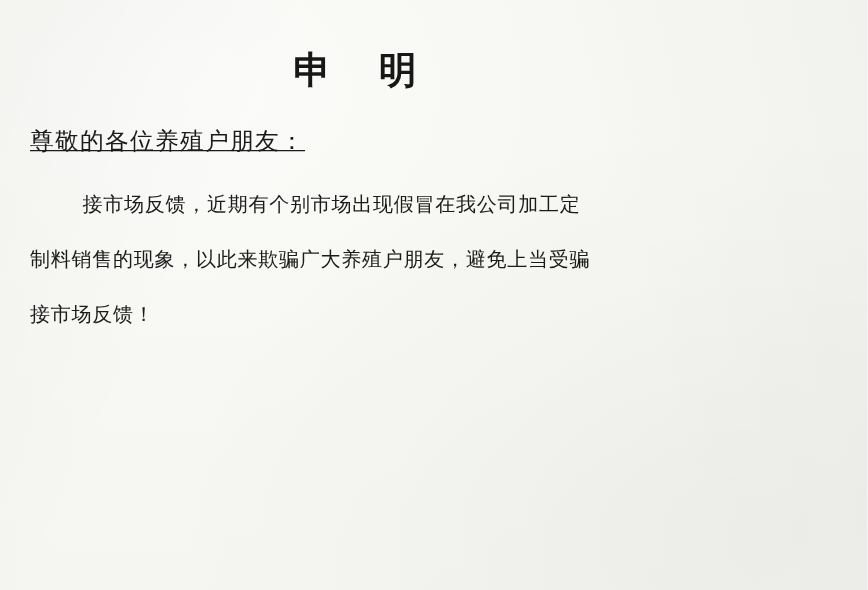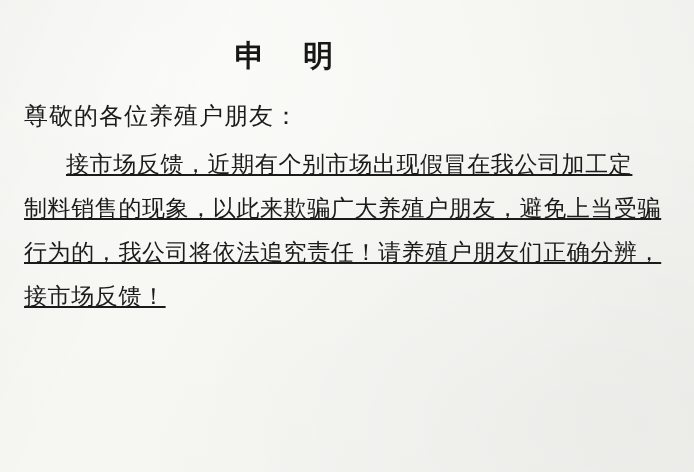--- a/index.html
+++ b/index.html
@@ -41,36 +41,36 @@
     font-weight: bold;
     letter-spacing: 14px;
     color: #171717;
     text-indent: 14px;
     font-family: "DejaVu Serif", "Liberation Serif", serif;
   }
   .salutation {
     position: absolute;
     top: 100px;
     left: 24px;
-    font-size: 24px;
+    font-size: 19px;
     color: #1b1b1b;
     letter-spacing: 1px;
+    text-decoration: underline;
   }
   .body-text {
     position: absolute;
     top: 142px;
     left: 24px;
     width: 648px;
-    font-size: 23px;
+    font-size: 16px;
     line-height: 44px;
     color: #1b1b1b;
     letter-spacing: 0.6px;
     text-align: justify;
     text-justify: inter-character;
-    text-decoration: underline;
   }
   .body-text .indent {
     display: inline-block;
     width: 42px;
   }
   .p-line {
     display: block;
     white-space: nowrap;
   }
   .p-line.last {
@@ -83,16 +83,15 @@
 <div class="page">
   <div class="paper-grain"></div>
 
   <div class="doc-title">申 明</div>
 
   <div class="salutation">尊敬的各位养殖户朋友：</div>
 
   <div class="body-text">
     <span class="p-line"><span class="indent"></span><span>接市场反馈，近期有个别市场出现假冒在我公司加工定</span></span>
     <span class="p-line">制料销售的现象，以此来欺骗广大养殖户朋友，避免上当受骗</span>
-    <span class="p-line">行为的，我公司将依法追究责任！请养殖户朋友们正确分辨，</span>
     <span class="p-line last">接市场反馈！</span>
   </div>
 </div>
 
 </body></html>

